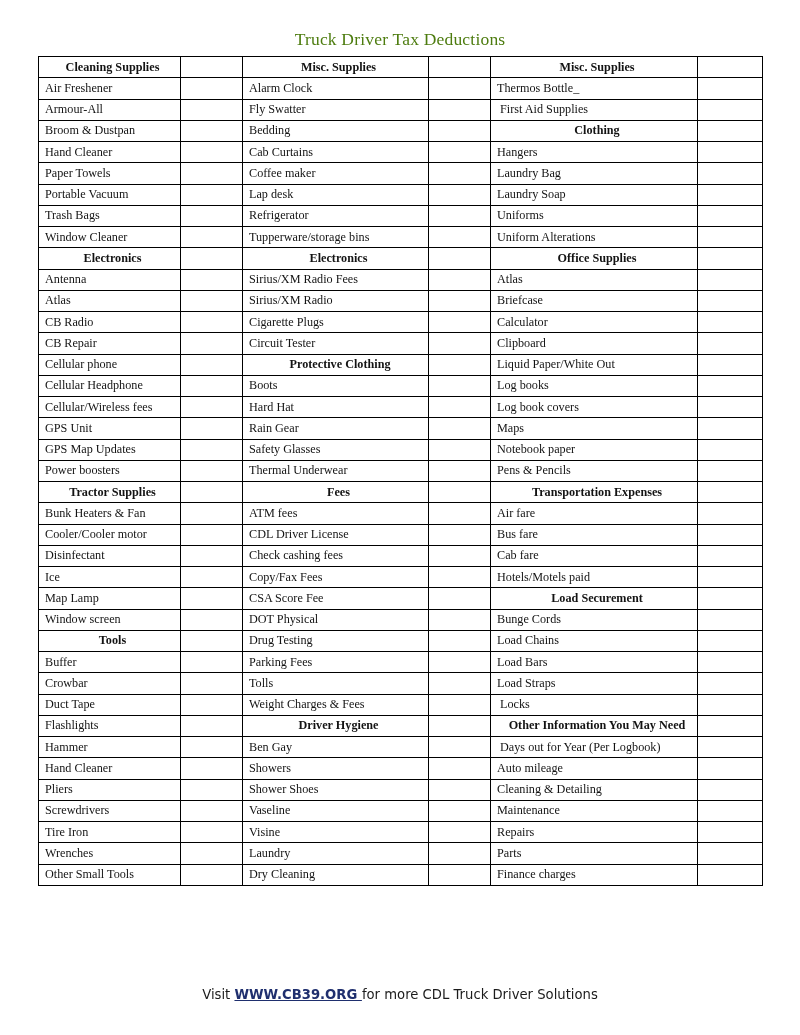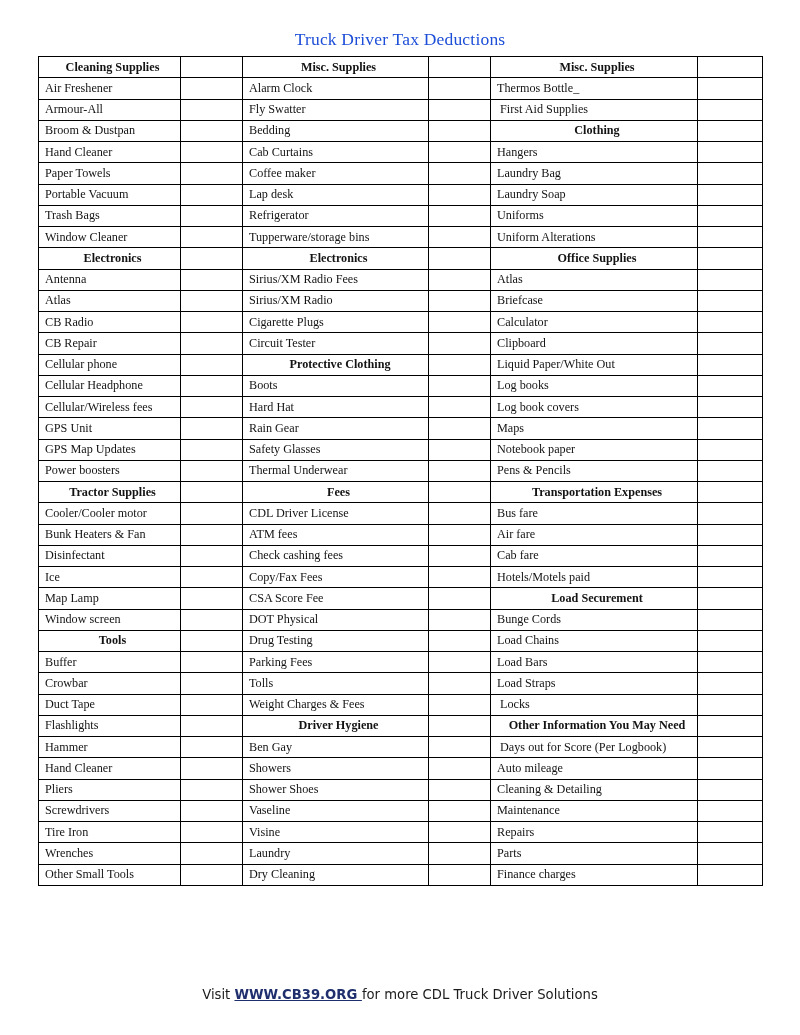--- a/index.html
+++ b/index.html
@@ -26,21 +26,21 @@
   #page-title {
     position: absolute;
     left: 0;
     top: 17px;
     width: 800px;
     text-align: center;
     font-family: "Liberation Serif", "DejaVu Serif", serif;
     font-size: 17.5px;
     font-weight: normal;
     letter-spacing: 0.2px;
-    color: #1d4ed8;
+    color: #4d7c0f;
   }
 
   #deductions-table {
     position: absolute;
     left: 38px;
     top: 56px;
     width: 724px;
     border-collapse: collapse;
     table-layout: fixed;
   }
@@ -269,36 +269,36 @@
         </tr>
         <tr>
           <td class="label hdr">Tractor Supplies</td>
           <td class="check"></td>
           <td class="label hdr">Fees</td>
           <td class="check"></td>
           <td class="label hdr">Transportation Expenses</td>
           <td class="check"></td>
         </tr>
         <tr>
+          <td class="label">Bunk Heaters &amp; Fan</td>
+          <td class="check"></td>
+          <td class="label">ATM fees</td>
+          <td class="check"></td>
+          <td class="label">Air fare</td>
+          <td class="check"></td>
+        </tr>
+        <tr>
           <td class="label">Cooler/Cooler motor</td>
           <td class="check"></td>
           <td class="label">CDL Driver License</td>
           <td class="check"></td>
           <td class="label">Bus fare</td>
           <td class="check"></td>
         </tr>
         <tr>
-          <td class="label">Bunk Heaters &amp; Fan</td>
-          <td class="check"></td>
-          <td class="label">ATM fees</td>
-          <td class="check"></td>
-          <td class="label">Air fare</td>
-          <td class="check"></td>
-        </tr>
-        <tr>
           <td class="label">Disinfectant</td>
           <td class="check"></td>
           <td class="label">Check cashing fees</td>
           <td class="check"></td>
           <td class="label">Cab fare</td>
           <td class="check"></td>
         </tr>
         <tr>
           <td class="label">Ice</td>
           <td class="check"></td>
@@ -361,21 +361,21 @@
           <td class="label hdr">Driver Hygiene</td>
           <td class="check"></td>
           <td class="label hdr">Other Information You May Need</td>
           <td class="check"></td>
         </tr>
         <tr>
           <td class="label">Hammer</td>
           <td class="check"></td>
           <td class="label">Ben Gay</td>
           <td class="check"></td>
-          <td class="label" style="white-space: pre;"> Days out for Score (Per Logbook)</td>
+          <td class="label" style="white-space: pre;"> Days out for Year (Per Logbook)</td>
           <td class="check"></td>
         </tr>
         <tr>
           <td class="label">Hand Cleaner</td>
           <td class="check"></td>
           <td class="label">Showers</td>
           <td class="check"></td>
           <td class="label">Auto mileage</td>
           <td class="check"></td>
         </tr>

